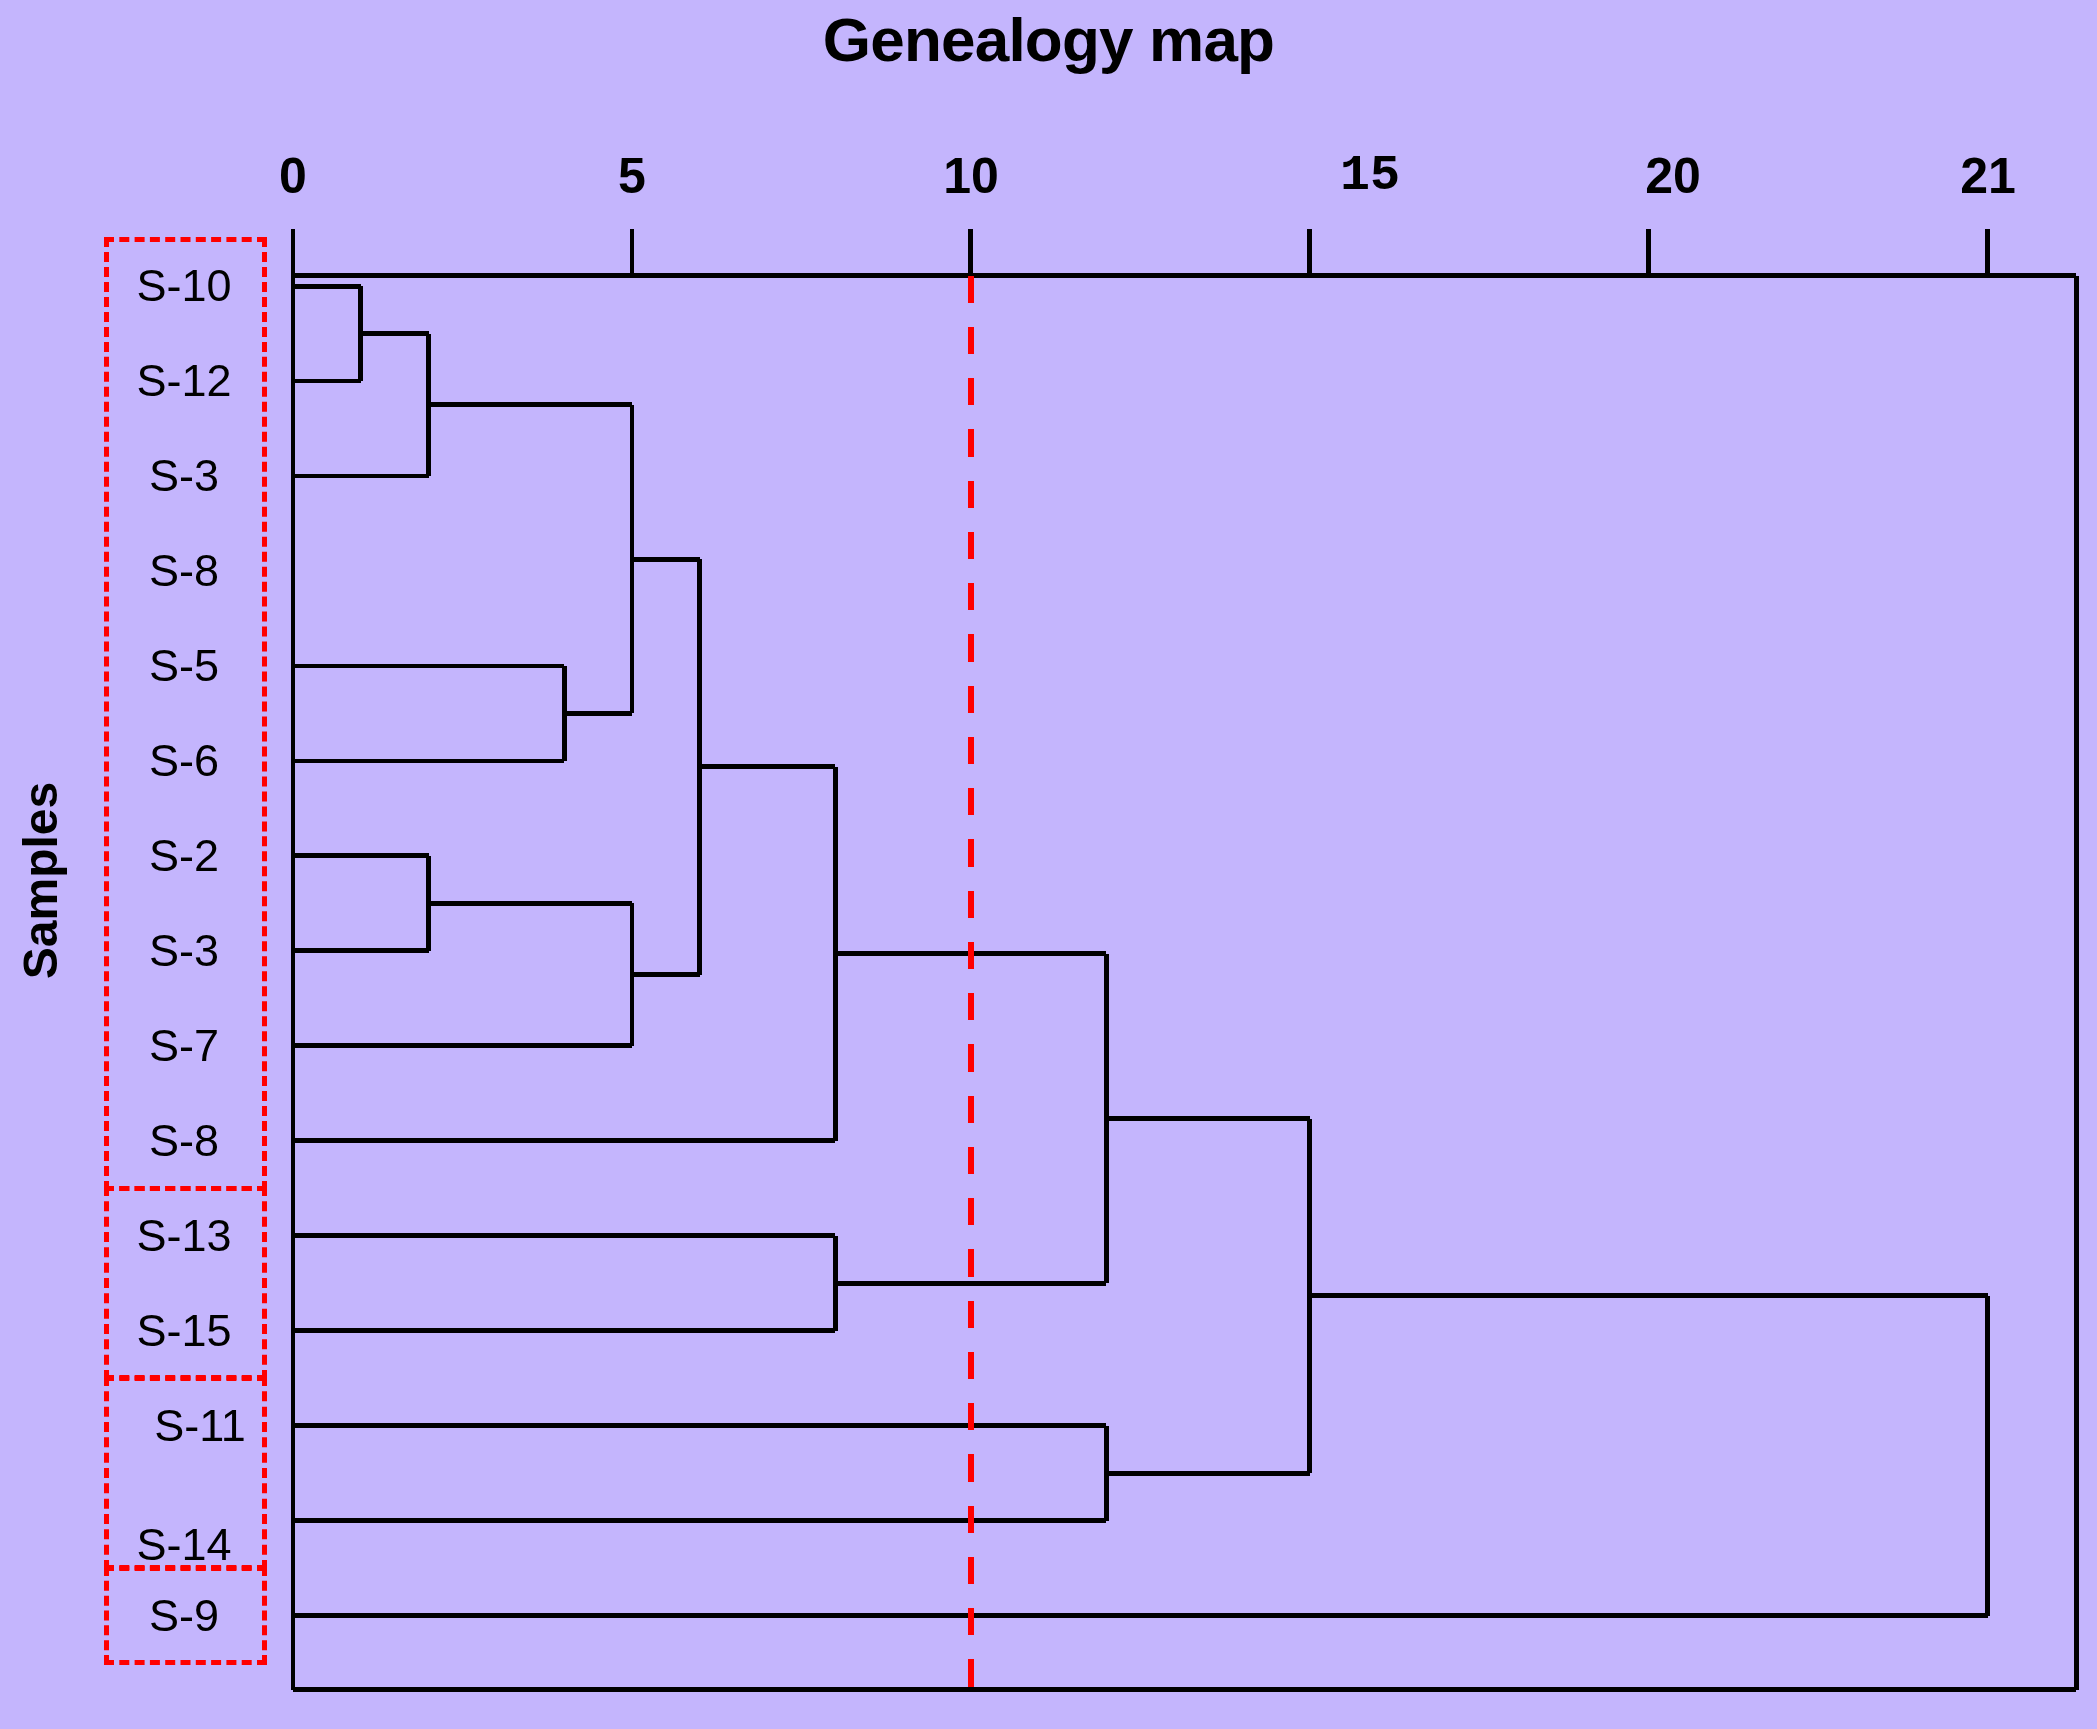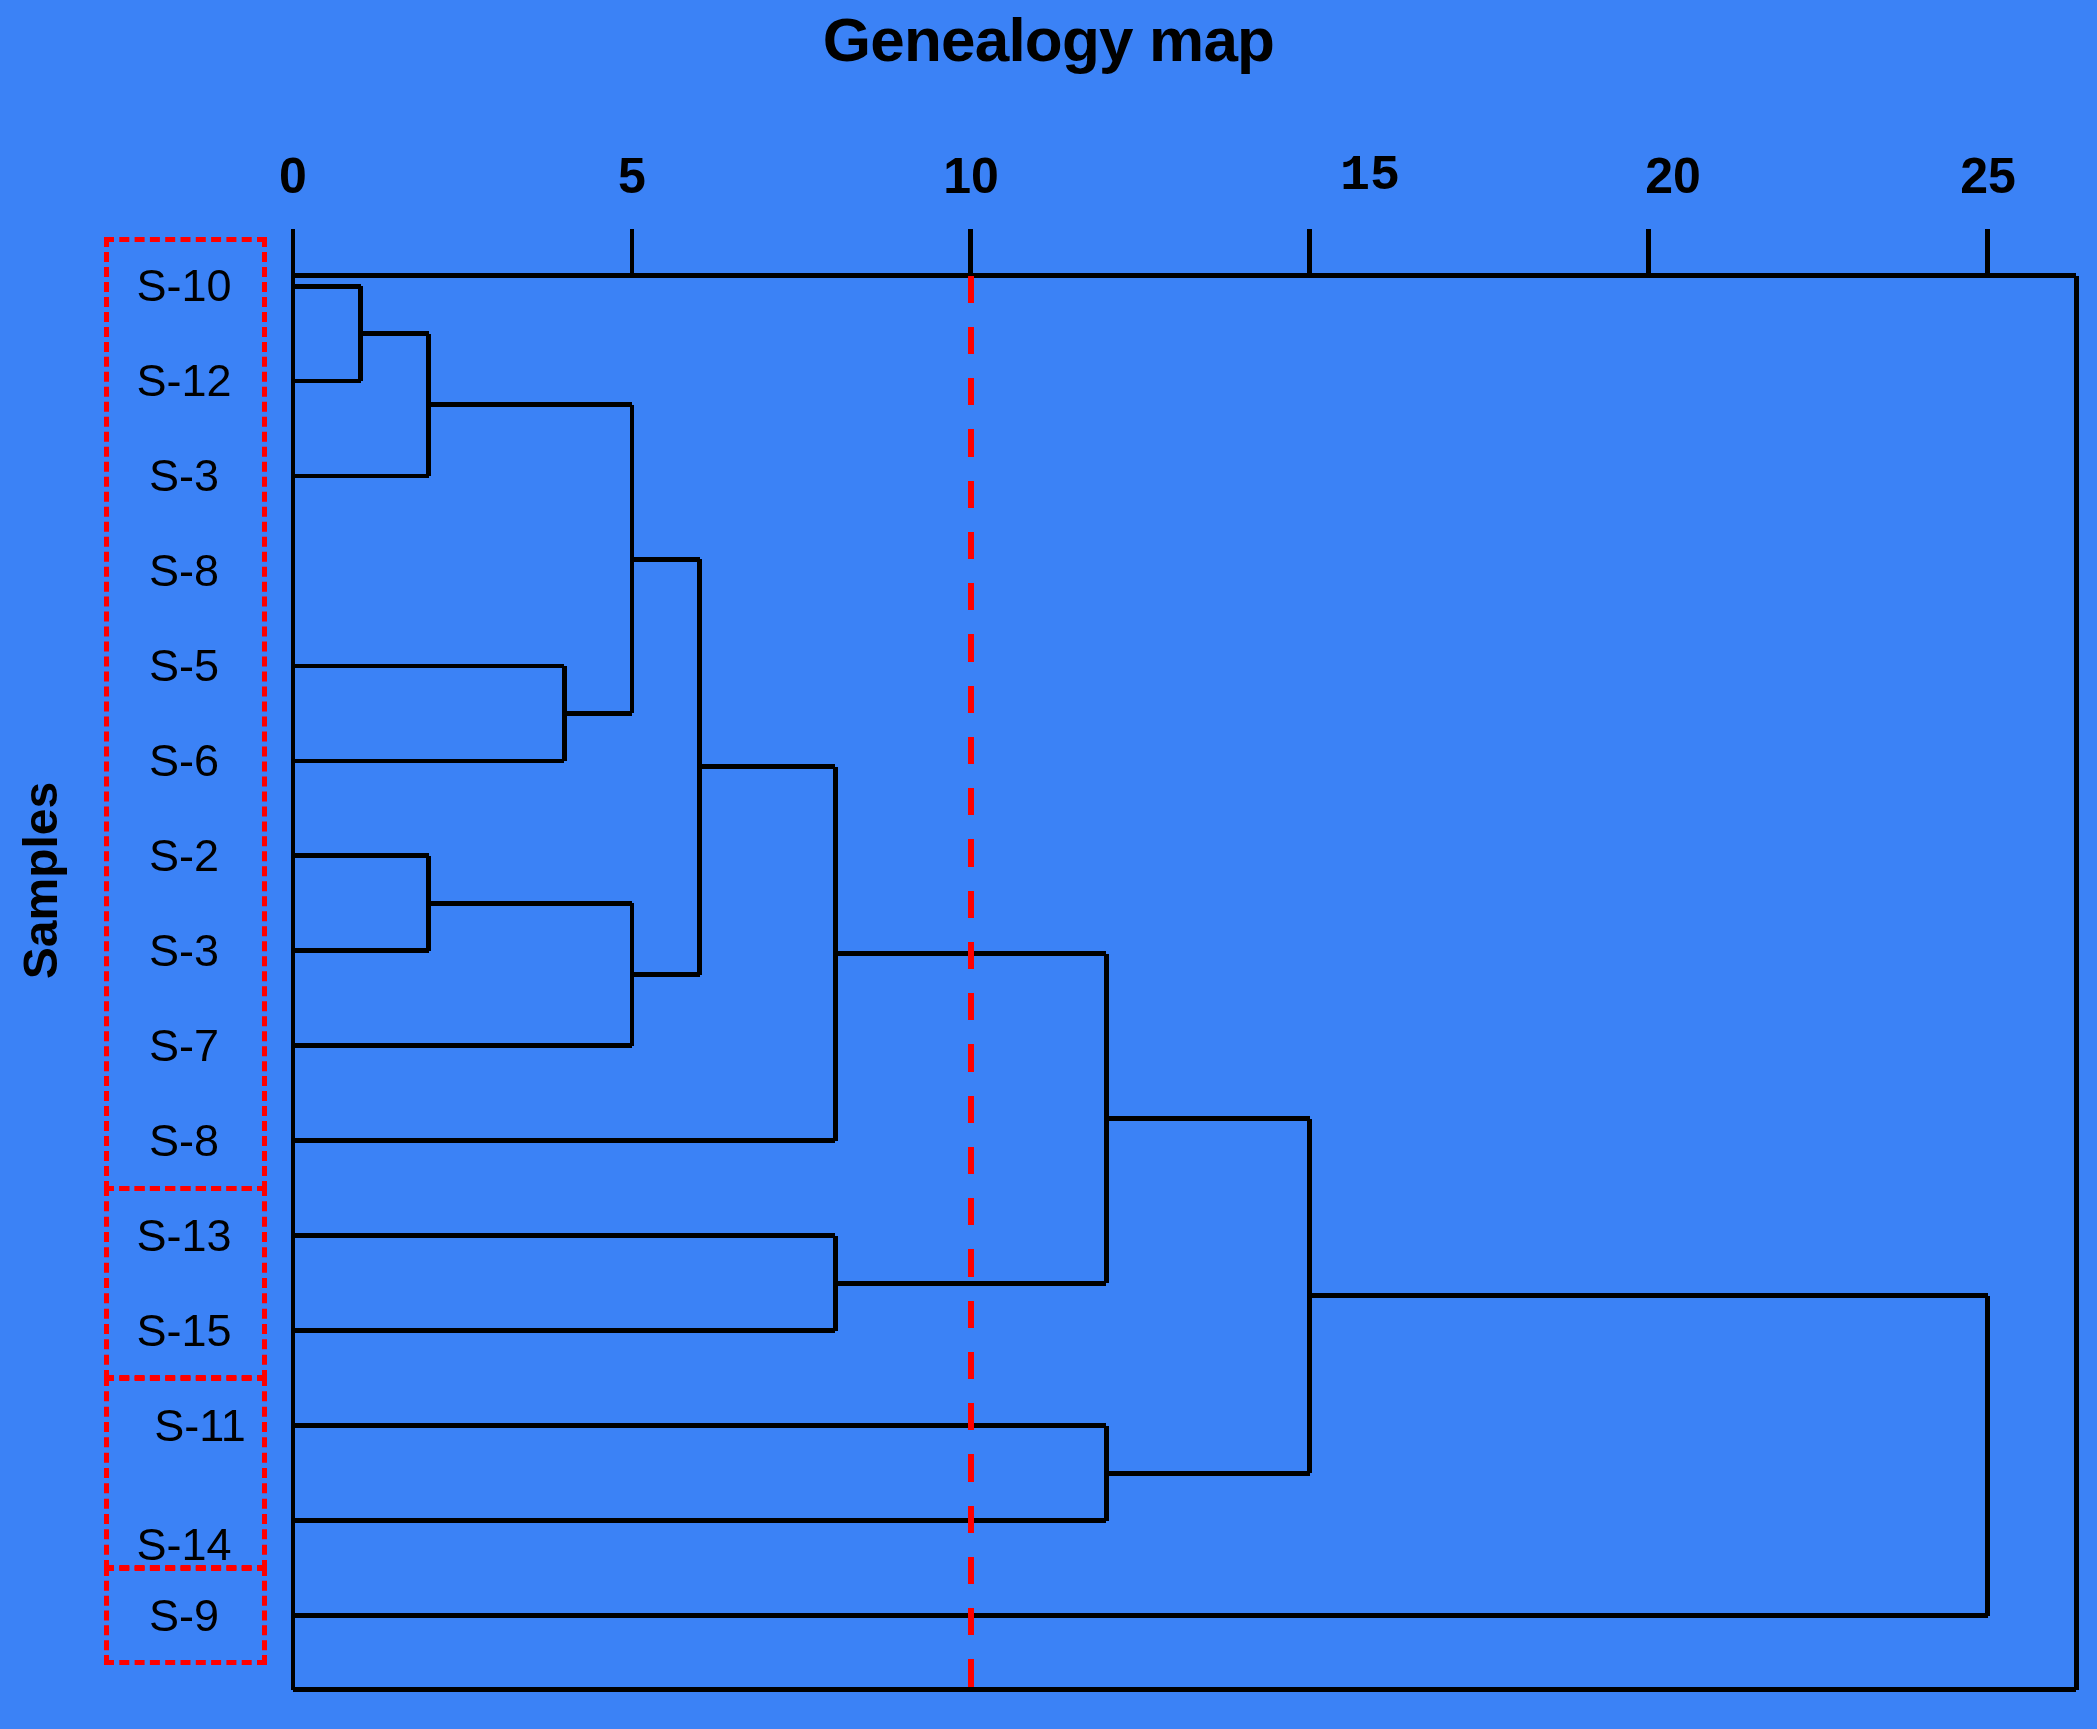--- a/index.html
+++ b/index.html
@@ -1,18 +1,18 @@
 <!DOCTYPE html>
 <html style="font-size:13px"><head>
 <meta charset="utf-8">
 <title>Genealogy map</title>
 <style>
   html,body{margin:0;padding:0;background:#ffffff;}
   body{width:2097px;height:1730px;font-family:"Liberation Sans",sans-serif;overflow:hidden;}
-  #root{position:relative;width:2097px;height:1730px;background:#3b82f6;}
+  #root{position:relative;width:2097px;height:1730px;background:#c4b5fd;}
   #chart-title{
     position:absolute;left:0;top:4px;width:2097px;text-align:center;
     font-size:62px;font-weight:bold;color:#000;letter-spacing:-0.8px;
     font-family:"Liberation Sans",sans-serif;
   }
   #y-axis-title{
     position:absolute;left:-80px;top:853px;width:240px;text-align:center;
     transform:rotate(-90deg);transform-origin:center center;
     font-size:48px;font-weight:bold;color:#000;
   }
@@ -90,21 +90,21 @@
       <line x1="2482.25" y1="1618.0515625" x2="2482.25" y2="2017.3999999999999" stroke="#000000" stroke-width="6" shape-rendering="crispEdges"></line>
       <line x1="1212.5" y1="344" x2="1212.5" y2="2110" stroke="#ff0000" stroke-width="8" stroke-dasharray="34 30" shape-rendering="crispEdges"></line>
     </svg>
 
   <div id="tick-labels">
       <div class="tick-label" style="left: 293px; top: 147px;">0</div>
       <div class="tick-label" style="left: 632px; top: 147px;">5</div>
       <div class="tick-label" style="left: 971px; top: 147px;">10</div>
       <div class="tick-label" style="left: 1370px; top: 147px; font-family: Liberation Mono, monospace;">15</div>
       <div class="tick-label" style="left: 1649px; top: 147px; margin-left: 24px;">20</div>
-      <div class="tick-label" style="left: 1988px; top: 147px;">25</div>
+      <div class="tick-label" style="left: 1988px; top: 147px;">21</div>
     </div>
   <div id="leaf-labels">
       <div class="leaf-label" style="left: 184px; top: 286px;">S-10</div>
       <div class="leaf-label" style="left: 184px; top: 381px;">S-12</div>
       <div class="leaf-label" style="left: 184px; top: 476px;">S-3</div>
       <div class="leaf-label" style="left: 184px; top: 571px;">S-8</div>
       <div class="leaf-label" style="left: 184px; top: 666px;">S-5</div>
       <div class="leaf-label" style="left: 184px; top: 761px;">S-6</div>
       <div class="leaf-label" style="left: 184px; top: 856px;">S-2</div>
       <div class="leaf-label" style="left: 184px; top: 951px;">S-3</div>

